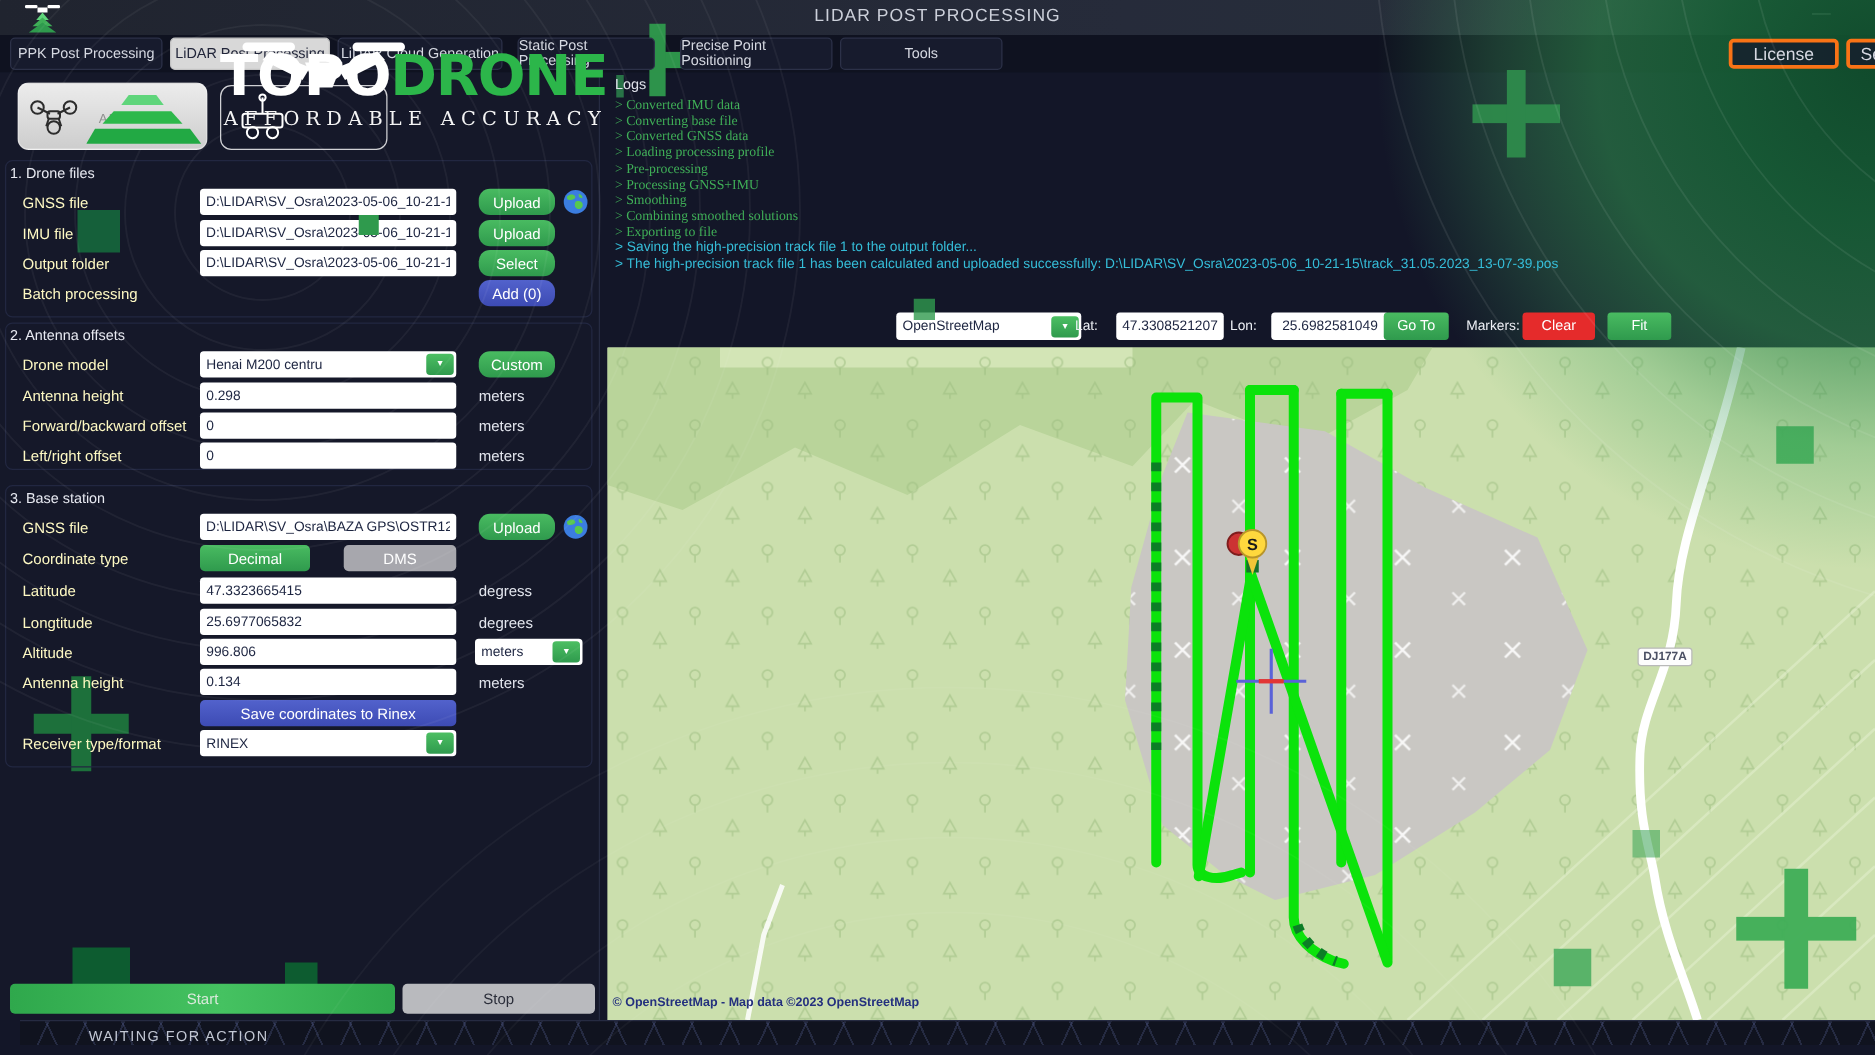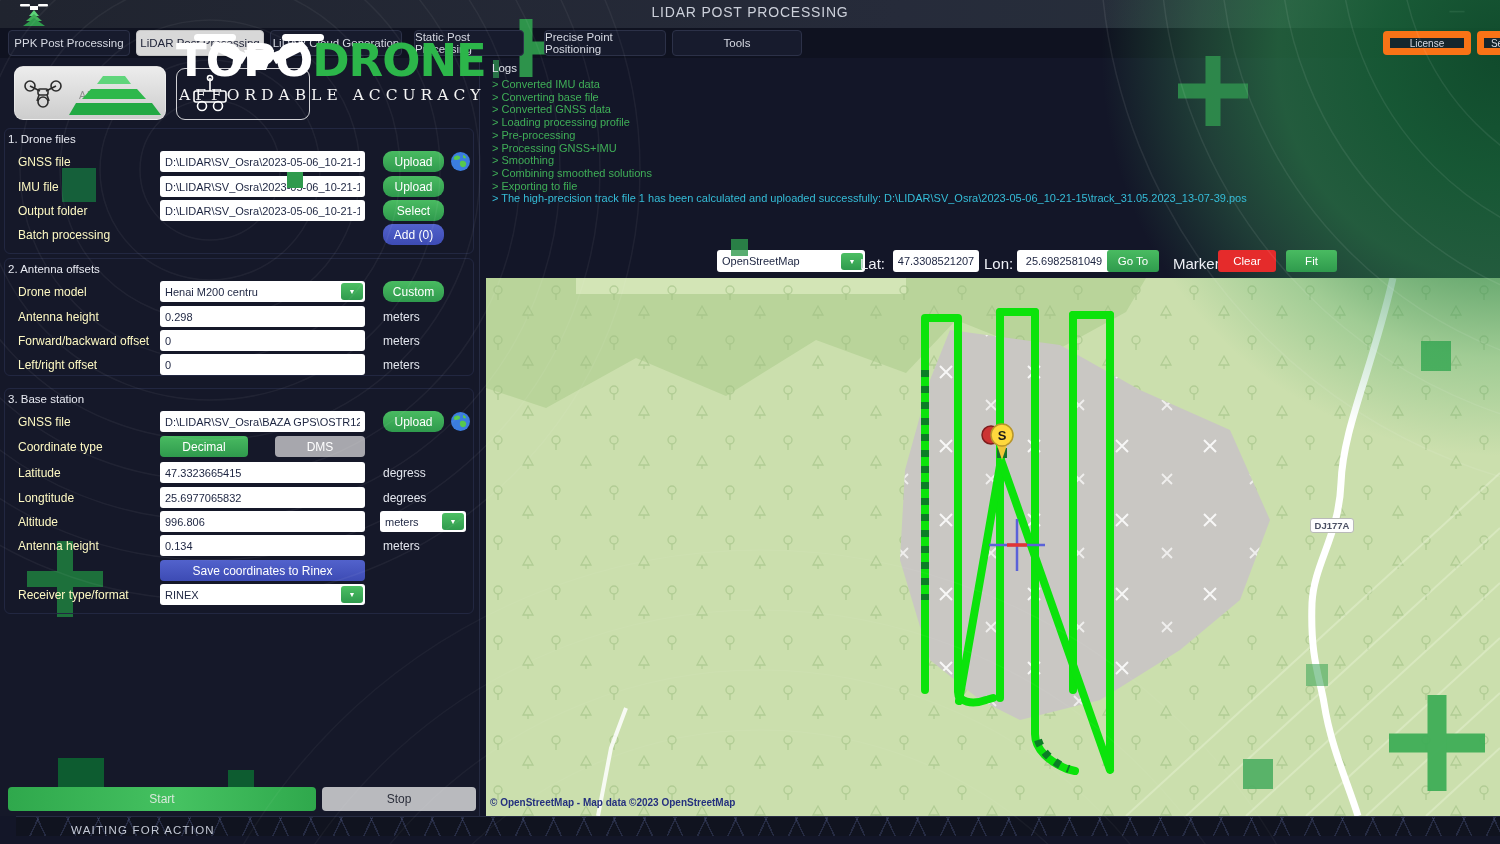--- a/index.html
+++ b/index.html
@@ -14,22 +14,22 @@
                 letter-spacing:.8px;color:#ccd0da;}
   .win-min{position:absolute;left:1446px;top:2px;width:22px;height:20px;color:#eee;
            font-size:15px;font-weight:bold;text-align:center;cursor:default;}
 
   
   .tabbar{position:absolute;left:0;top:28px;width:1500px;height:30px;z-index:3;background:#0f1220;}
   .tab{position:absolute;top:2px;height:26px;border:1px solid #2c3148;border-radius:4px;
        background:#171b2d;color:#d6d9e2;font-size:11.5px;display:flex;align-items:center;
        justify-content:center;cursor:pointer;}
   .tab.active{background:#d8d8d8;color:#22263a;border-color:#c4c4c4;}
-  .side-btn{position:absolute;top:31px;height:24px;border:7px solid #f97316;border-radius:4px;
-       background:rgba(23,27,45,.8);color:#d6d9e2;font-size:10px;display:flex;align-items:center;
+  .side-btn{position:absolute;top:31px;height:24px;border:3px solid #f97316;border-radius:4px;
+       background:rgba(23,27,45,.8);color:#d6d9e2;font-size:14px;display:flex;align-items:center;
        justify-content:center;z-index:8;cursor:pointer;}
 
   
   .plus{position:absolute;pointer-events:none;}
   .plus::before{content:"";position:absolute;left:0;top:50%;transform:translateY(-50%);
                 width:100%;height:var(--t);background:var(--c);}
   .plus::after{content:"";position:absolute;top:0;left:50%;transform:translateX(-50%);
                height:100%;width:var(--t);background:var(--c);}
   .sq{position:absolute;pointer-events:none;}
 
@@ -69,25 +69,25 @@
       align-items:center;justify-content:center;}
   .globe{position:absolute;left:450px;width:21px;height:21px;z-index:2;}
   .bigbtn{position:absolute;height:24px;border-radius:4px;display:flex;align-items:center;
           justify-content:center;font-size:12px;cursor:pointer;z-index:2;}
 
   
   .logs{position:absolute;left:486px;top:58px;width:1014px;height:188px;z-index:5;}
   .logs-title{position:absolute;left:6px;top:4px;font-size:11.5px;color:#dfe2ea;text-align:right;}
   .log-list{position:absolute;left:6px;top:20px;width:1000px;}
   .log-line{font-size:11px;line-height:12.7px;white-space:nowrap;}
-  .log-line.ok{color:#3fae57;} .log-line.info{color:#35bdd8;}
+  .log-line.ok{color:#3fae57;font-family:Liberation Serif, serif;} .log-line.info{color:#35bdd8;}
 
   
   .mtool{position:absolute;z-index:7;}
-  .mtool-lbl{font-size:15px;color:#eef0f6;}
+  .mtool-lbl{font-size:11px;color:#eef0f6;}
   .tinp{background:#fff;border:none;border-radius:3px;font:11px "Liberation Sans",sans-serif;
         color:#1c2440;text-align:center;height:22px;margin-left:11px;}
 
   
   .map{position:absolute;left:486px;top:278px;width:1014px;height:538px;z-index:2;background:#cbdfad;}
   .road-lbl{position:absolute;left:824px;top:240px;width:44px;height:15px;background:#fdfdfd;
             border:1px solid #b9b9b9;border-radius:3px;font-size:9.5px;font-weight:bold;color:#4a4f63;
             display:flex;align-items:center;justify-content:center;}
   .attrib{position:absolute;left:4px;top:519px;font-size:10px;color:#24307e;font-weight:bold;}
 
@@ -372,20 +372,21 @@
     <div class="log-list">
         <div class="log-line ok">&gt; Converted IMU data</div>
         <div class="log-line ok">&gt; Converting base file</div>
         <div class="log-line ok">&gt; Converted GNSS data</div>
         <div class="log-line ok">&gt; Loading processing profile</div>
         <div class="log-line ok">&gt; Pre-processing</div>
         <div class="log-line ok">&gt; Processing GNSS+IMU</div>
         <div class="log-line ok">&gt; Smoothing</div>
         <div class="log-line ok">&gt; Combining smoothed solutions</div>
         <div class="log-line ok">&gt; Exporting to file</div>
+        <div class="log-line info">&gt; Saving the high-precision track file 1 to the output folder...</div>
         <div class="log-line info">&gt; The high-precision track file 1 has been calculated and uploaded successfully: D:\LIDAR\SV_Osra\2023-05-06_10-21-15\track_31.05.2023_13-07-39.pos</div>
       </div>
   </div>
 
   <div class="mtool" style="left:717px;top:250px;width:148px;height:22px">
     <div class="dd" style="position:relative;left:0;top:0;width:148px;height:22px">
       <span>OpenStreetMap</span>
       <span class="arrow" style="top:2.5px">▼</span>
     </div>
   </div>

